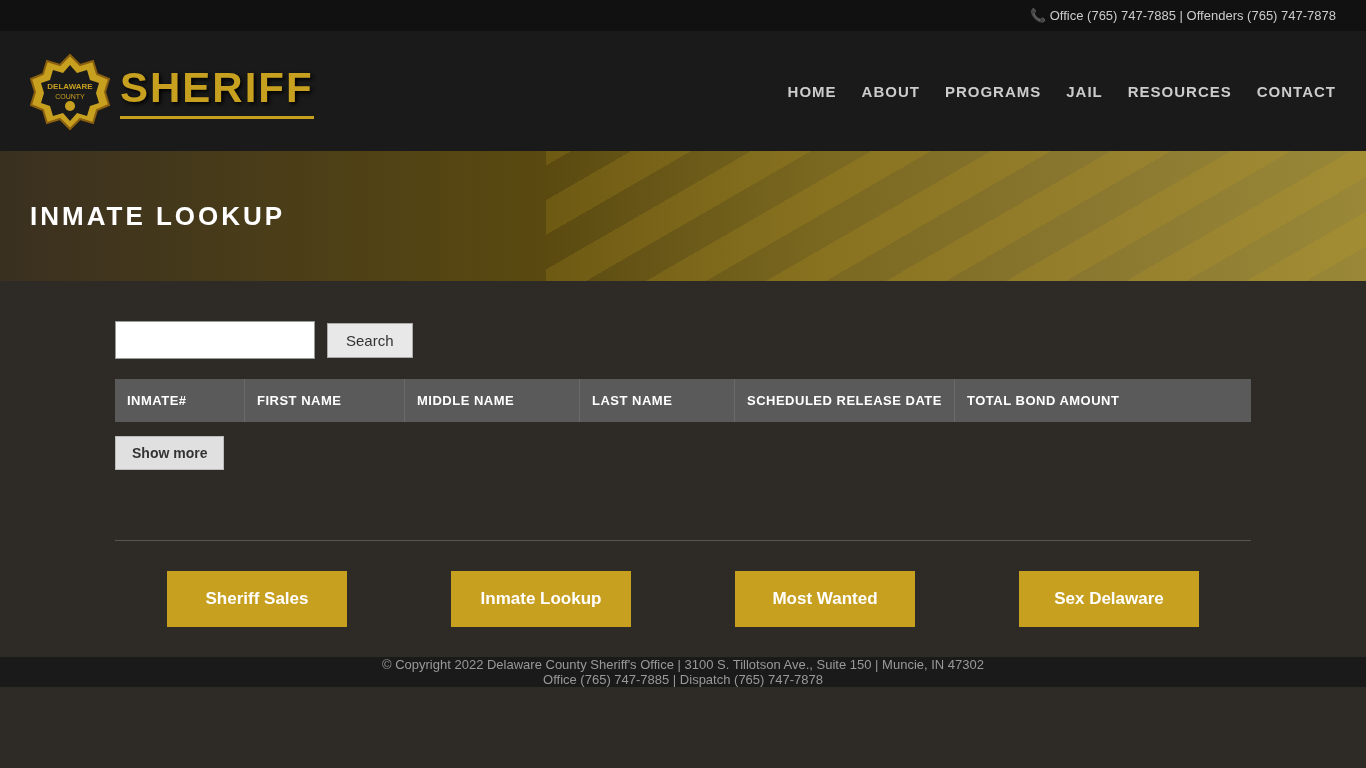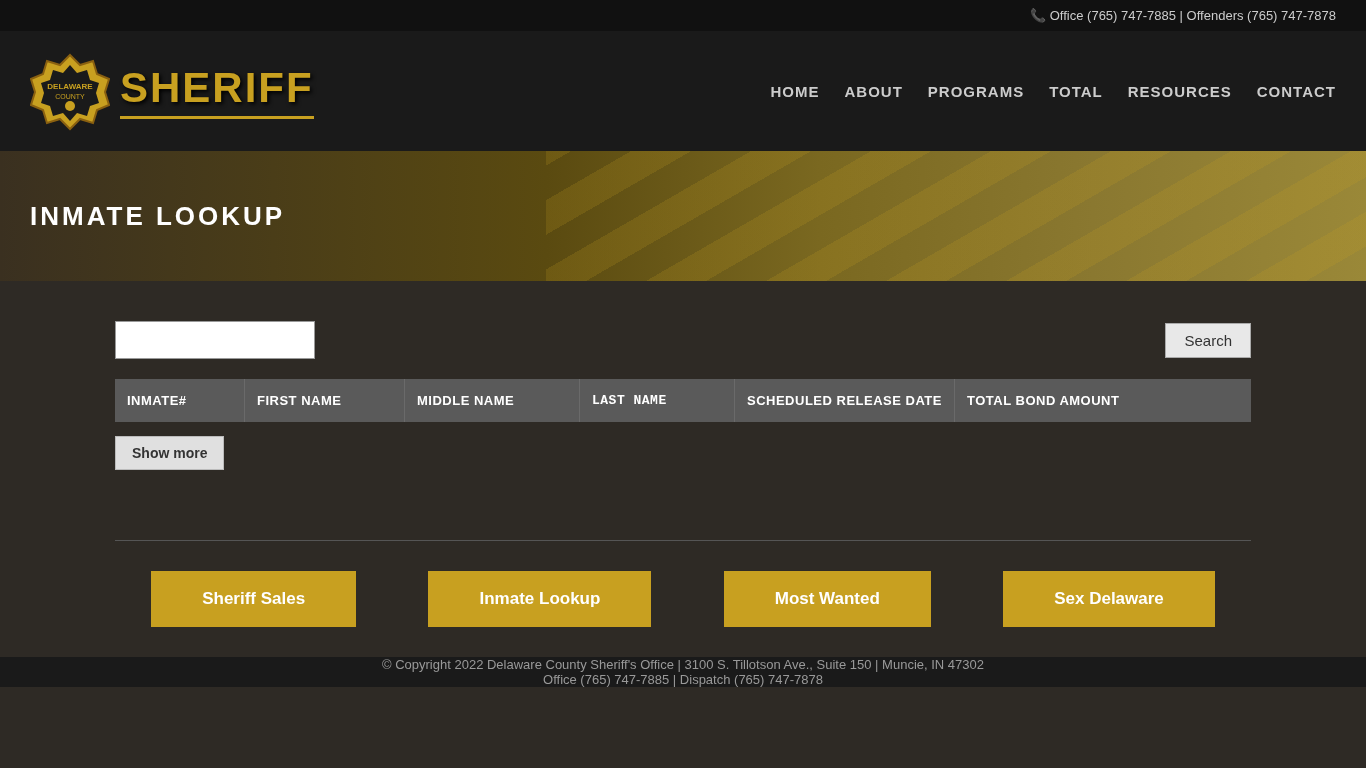--- a/index.html
+++ b/index.html
@@ -109,21 +109,20 @@
     .main-content {
       background: #2e2a25;
       padding: 40px 115px 30px 115px;
     }
 
     .search-row {
       display: flex;
       align-items: center;
       gap: 12px;
       margin-bottom: 20px;
-      justify-content: space-between;
     }
 
     .search-input {
       width: 200px;
       height: 38px;
       background: #fff;
       border: 1px solid #999;
       padding: 4px 8px;
       font-size: 14px;
       color: #333;
@@ -153,21 +152,21 @@
     .th-cell {
       padding: 14px 12px;
       border-right: 1px solid #6a6a6a;
       flex: 1;
     }
 
     .th-cell:last-child { border-right: none; }
     .th-inmate { flex: 0 0 130px; }
     .th-fname { flex: 0 0 160px; }
     .th-mname { flex: 0 0 175px; }
-    .th-lname { flex: 0 0 155px; font-family: Liberation Mono, monospace; }
+    .th-lname { flex: 0 0 155px; }
     .th-booking { flex: 0 0 170px; }
     .th-sched { flex: 0 0 220px; }
     .th-bond { flex: 1; }
 
     .show-more-btn {
       background: #e0e0e0;
       border: 1px solid #bbb;
       padding: 8px 16px;
       font-size: 14px;
       cursor: pointer;
@@ -189,21 +188,21 @@
       justify-content: space-around;
       align-items: center;
       padding: 30px 115px;
       background: #2e2a25;
     }
 
     .footer-btn {
       background: #c8a020;
       color: #fff;
       border: none;
-      padding: 18px 51px;
+      padding: 18px 26px;
       font-size: 17px;
       font-weight: 700;
       cursor: pointer;
       text-transform: none;
       min-width: 180px;
       text-align: center;
     }
 
     
     .footer {
@@ -234,21 +233,21 @@
       <text x="40" y="38" text-anchor="middle" fill="#c8a020" font-size="8" font-weight="bold" font-family="Arial">DELAWARE</text>
       <text x="40" y="48" text-anchor="middle" fill="#c8a020" font-size="7" font-family="Arial">COUNTY</text>
       <circle cx="40" cy="55" r="5" fill="#c8a020"></circle>
     </svg>
     <span class="sheriff-text">SHERIFF</span>
   </div>
   <nav>
     <a>HOME</a>
     <a>ABOUT</a>
     <a>PROGRAMS</a>
-    <a>TOTAL</a>
+    <a>JAIL</a>
     <a>RESOURCES</a>
     <a>CONTACT</a>
   </nav>
 </div>
 
 <div class="hero">
   <h1 class="hero-title">INMATE LOOKUP</h1>
 </div>
 
 <div class="main-content">

